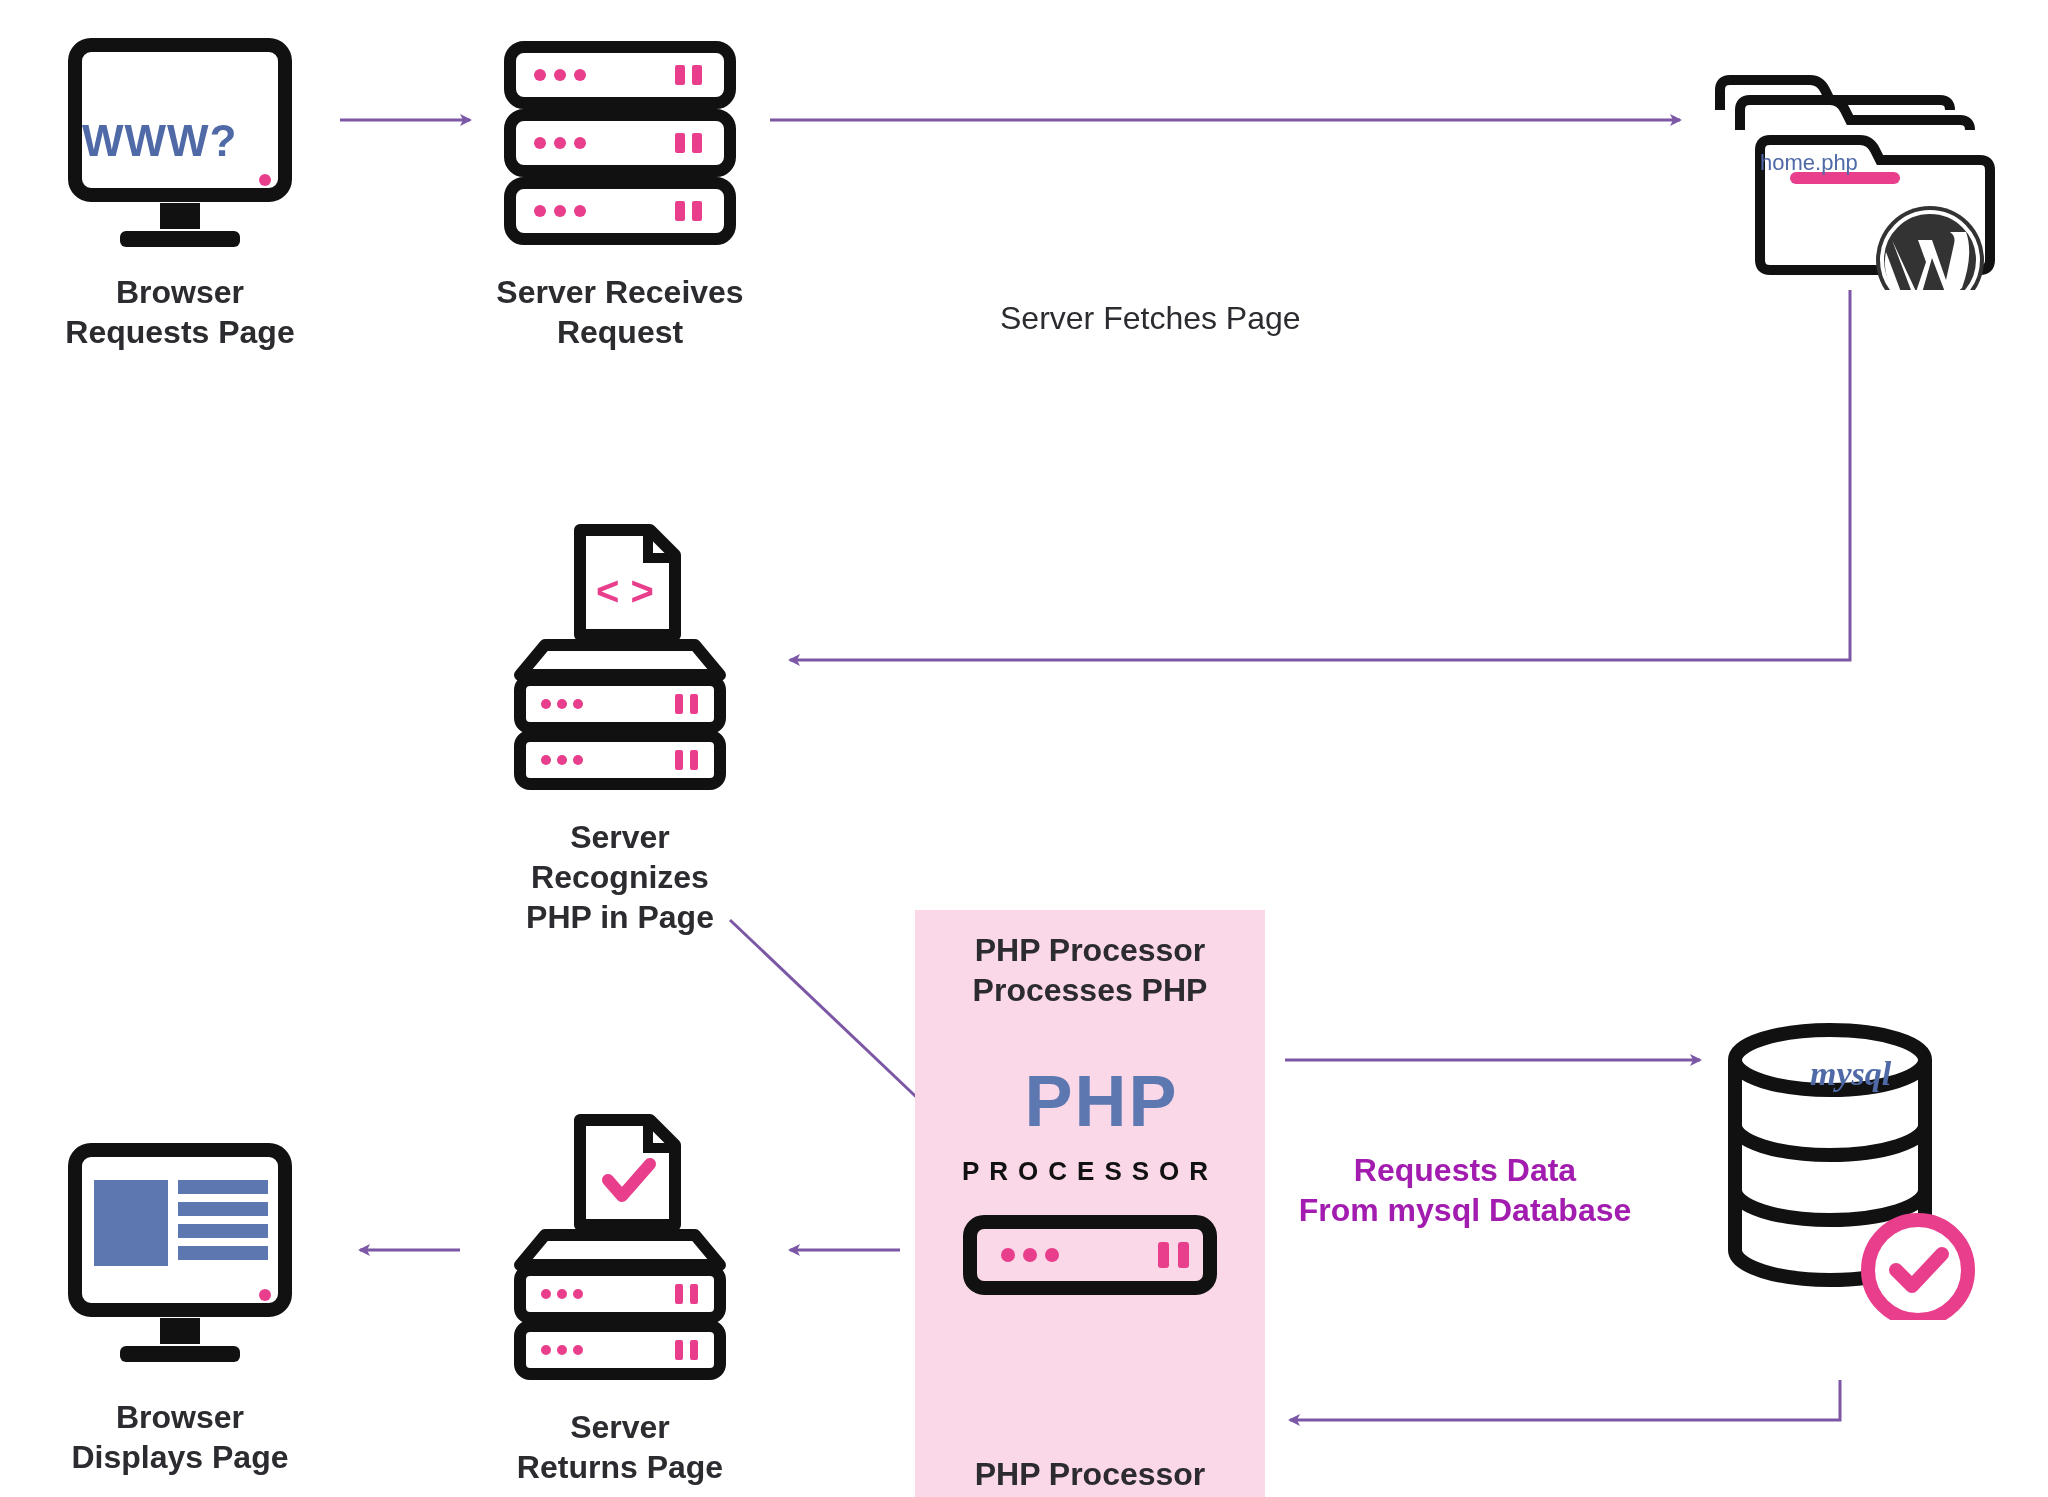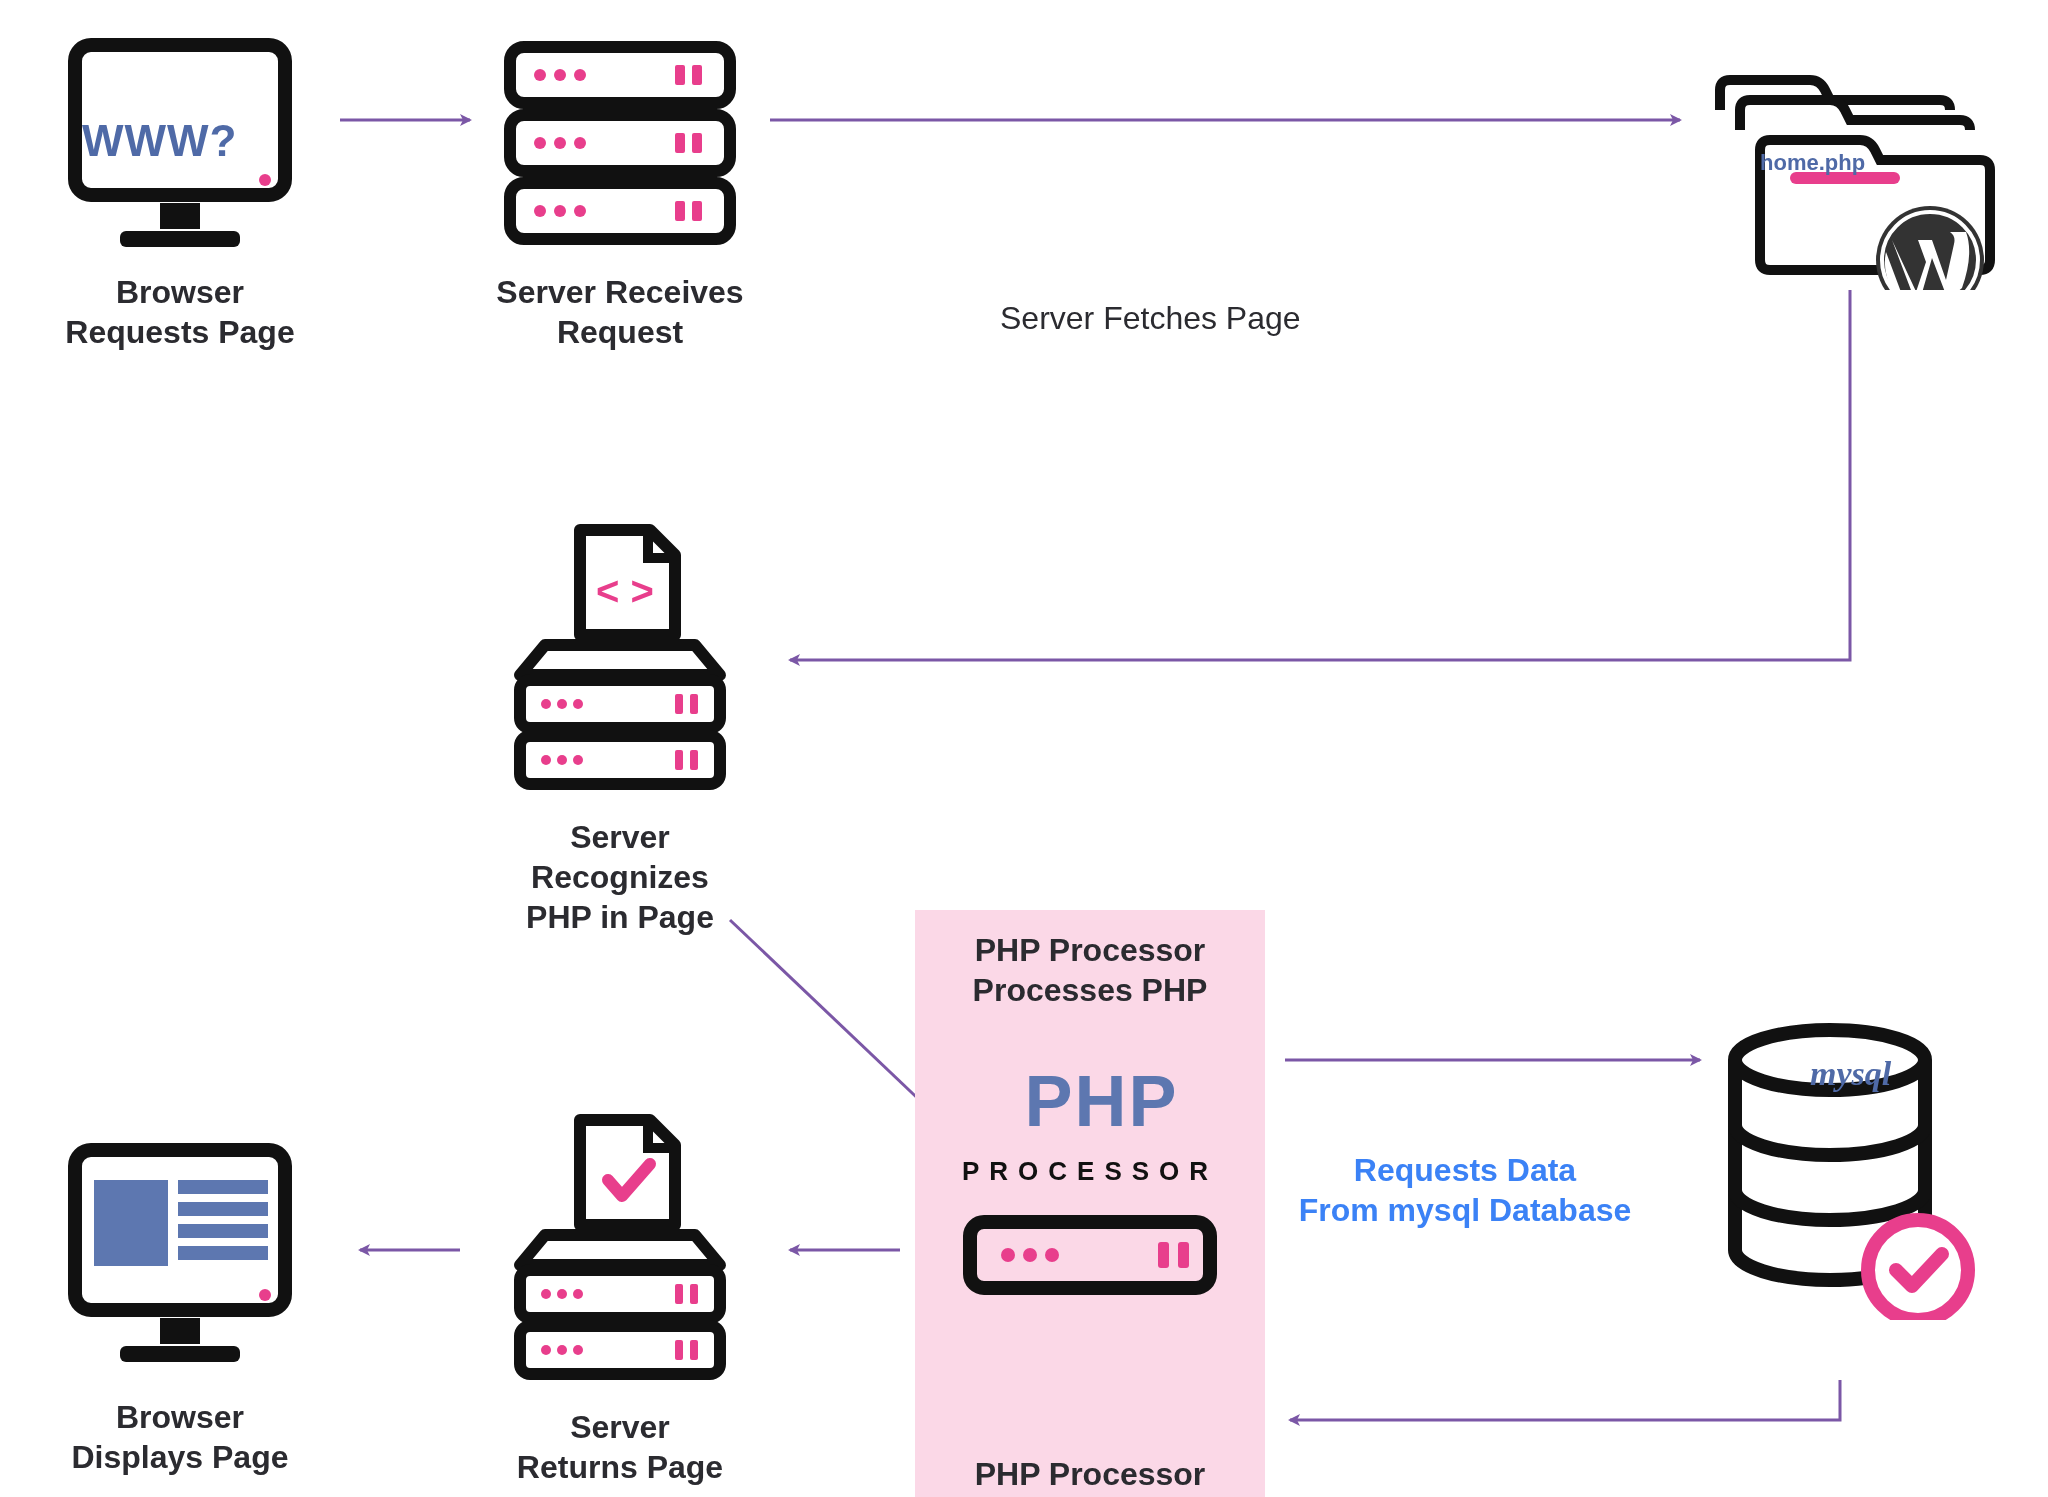--- a/index.html
+++ b/index.html
@@ -48,41 +48,41 @@
   .php-box .unit-svg { position:absolute; top:300px; left:50%; transform:translateX(-50%); }
 
   .db-caption {
     position: absolute;
     left: 1275px;
     top: 1150px;
     width: 380px;
     text-align: center;
     font-size: 32px;
     font-weight: 600;
-    color: #3b82f6;
+    color: #a21caf;
     line-height: 1.25;
     white-space: pre-line;
   }
   .mysql-label {
     position:absolute;
     left: 1810px;
     top: 1055px;
     font-family: Georgia, "Times New Roman", serif;
     font-style: italic;
     color: #4f6aa7;
     font-size: 34px;
     font-weight:600;
   }
   .homephp-label {
     position:absolute;
     left: 1760px;
     top: 150px;
     color:#4f6aa7;
     font-size: 22px;
-    font-weight:700;
+    font-weight:400;
   }
   .www-label {
     position:absolute;
     left: 82px;
     top: 116px;
     color:#4f6aa7;
     font-size: 44px;
     font-weight: 700;
     letter-spacing: 1px;
   }

